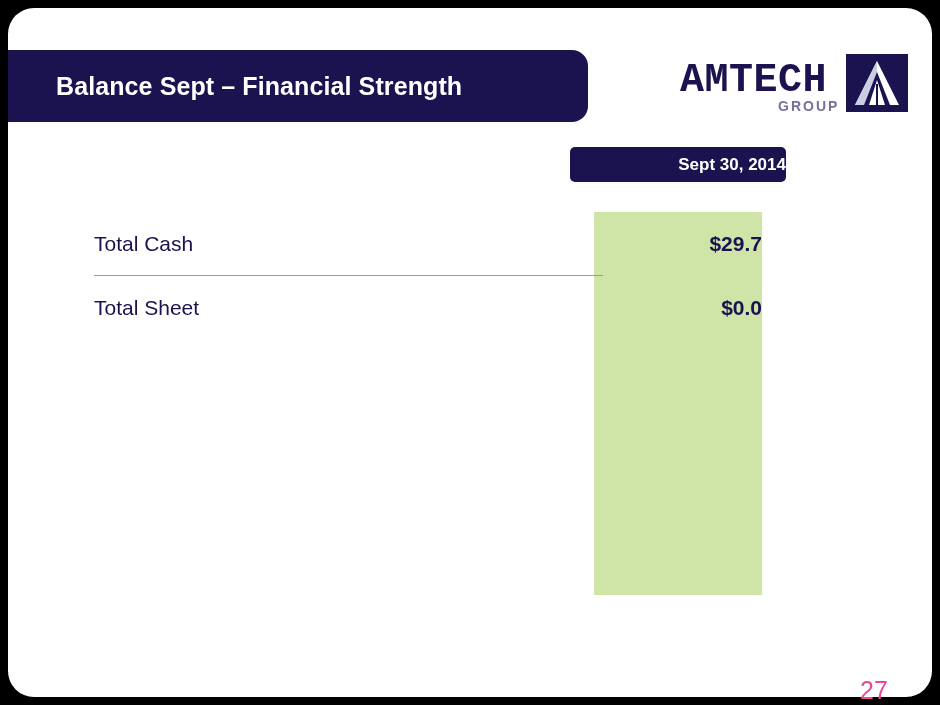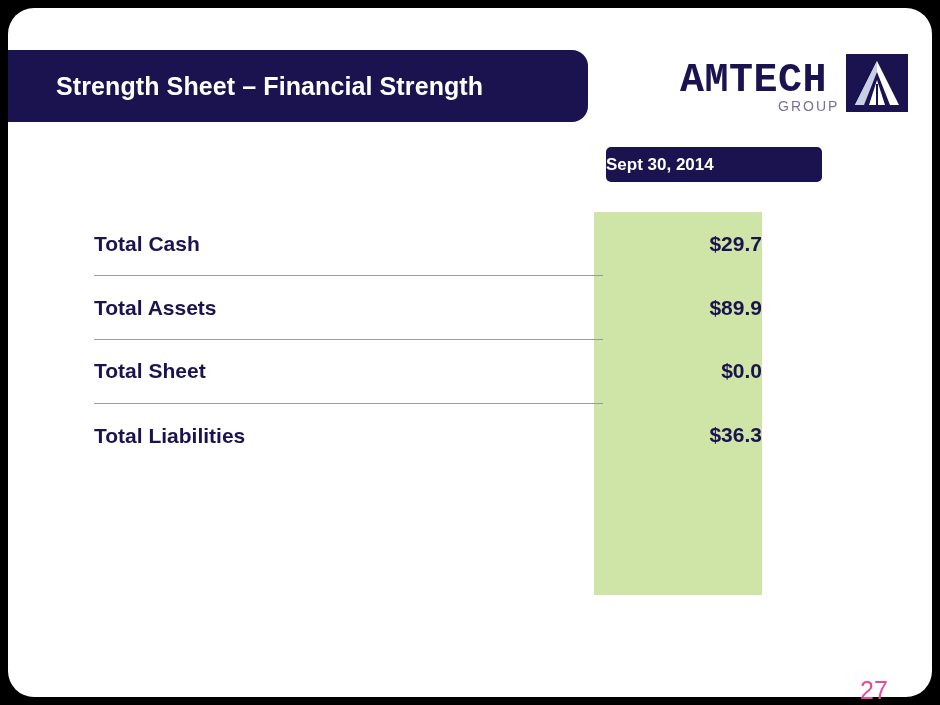--- a/index.html
+++ b/index.html
@@ -67,21 +67,21 @@
     font-weight: bold;
     color: #1b1350;
     letter-spacing: 0.5px;
     font-family: Liberation Mono, monospace;
   }
   .logo-sub {
     position: absolute;
     left: 98px;
     top: 44px;
     font-size: 14px;
-    font-weight: normal;
+    font-weight: bold;
     color: #7a6f9b;
     letter-spacing: 2px;
   }
   .logo-mark {
     position: absolute;
     left: 166px;
     top: 0px;
     width: 62px;
     height: 58px;
     background: #1b1350;
@@ -92,22 +92,21 @@
   .date-pill {
     position: absolute;
     left: 562px;
     top: 139px;
     width: 216px;
     height: 35px;
     background: #1b1350;
     border-radius: 5px;
     display: flex;
     align-items: center;
-    justify-content: flex-start;
-    margin-left: 36px;
+    justify-content: flex-end;
   }
   .date-pill span {
     color: #ffffff;
     font-size: 17px;
     font-weight: bold;
   }
 
   
   .table-wrap {
     position: absolute;
@@ -132,21 +131,21 @@
   }
   table.fin td {
     height: 63.8px;
     vertical-align: middle;
     padding: 0;
   }
   td.label {
     width: 500px;
     color: #1b1350;
     font-size: 21px;
-    font-weight: bold;
+    font-weight: normal;
     padding-left: 10px;
     box-sizing: border-box;
   }
   td.value {
     width: 156px;
     color: #1b1350;
     font-size: 21px;
     font-weight: bold;
     text-align: right;
     padding-right: 13px;
@@ -165,21 +164,21 @@
     color: #ec4899;
   }
 </style>
 </head>
 <body>
 
 <div class="slide">
   <div class="slide-inner">
 
     <div class="title-bar">
-      <div class="title-text">Strength Sheet – Financial Strength</div>
+      <div class="title-text">Balance Sept – Financial Strength</div>
     </div>
 
     <div class="logo">
       <div class="logo-word">AMTECH</div>
       <div class="logo-sub">GROUP</div>
       <div class="logo-mark">
         <svg width="62" height="58" viewBox="0 0 62 58">
           <rect x="0" y="0" width="62" height="58" fill="#1b1350"></rect>
           <polygon points="31,7 53,51 9,51" fill="#ffffff"></polygon>
           <polygon points="31,7 31,51 9,51" fill="#c9cfe2"></polygon>
@@ -196,31 +195,23 @@
 
     <div class="table-wrap">
       <div class="value-band"></div>
       <table class="fin">
         <tbody>
           <tr class="row">
             <td class="label">Total Cash</td>
             <td class="value">$29.7</td>
           </tr>
           <tr class="row">
-            <td class="label">Total Assets</td>
-            <td class="value">$89.9</td>
-          </tr>
-          <tr class="row">
             <td class="label">Total Sheet</td>
             <td class="value">$0.0</td>
           </tr>
-          <tr class="row">
-            <td class="label">Total Liabilities</td>
-            <td class="value">$36.3</td>
-          </tr>
         </tbody>
       </table>
     </div>
 
     <div class="page-num">27</div>
 
   </div>
 </div>
 
 </body></html>

